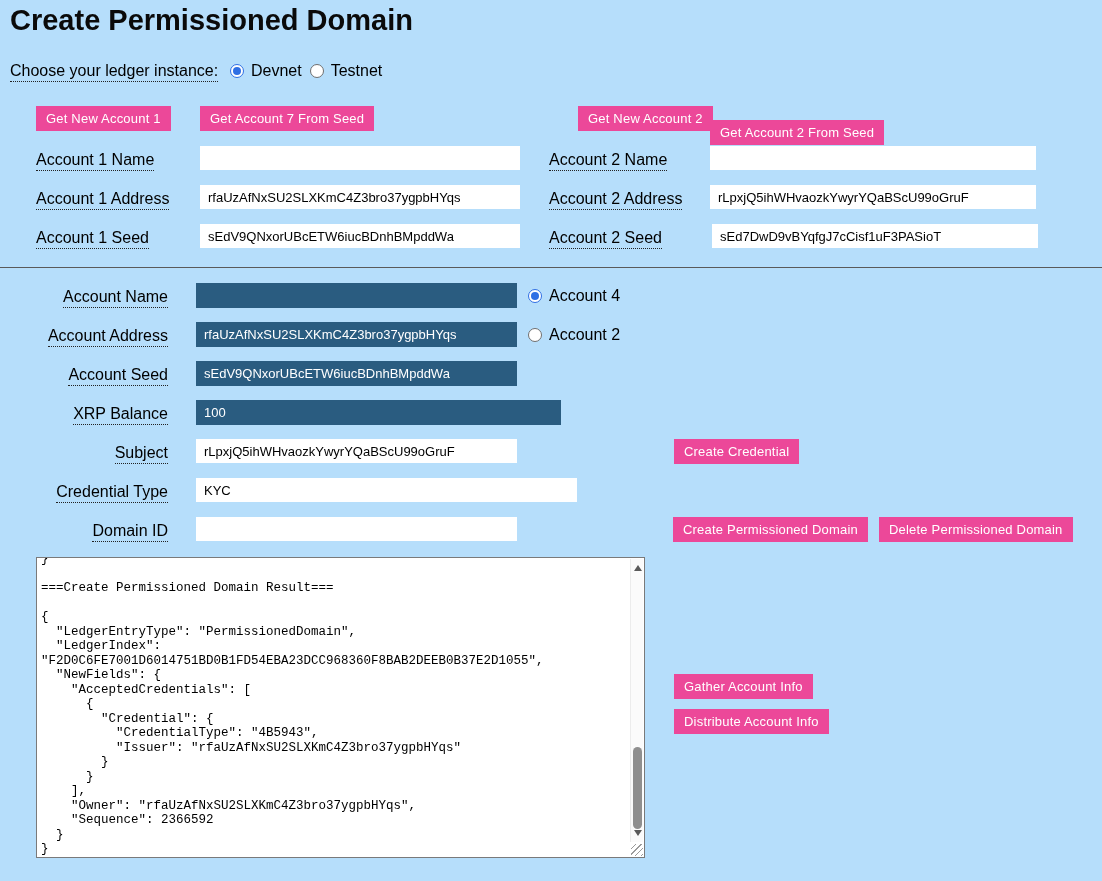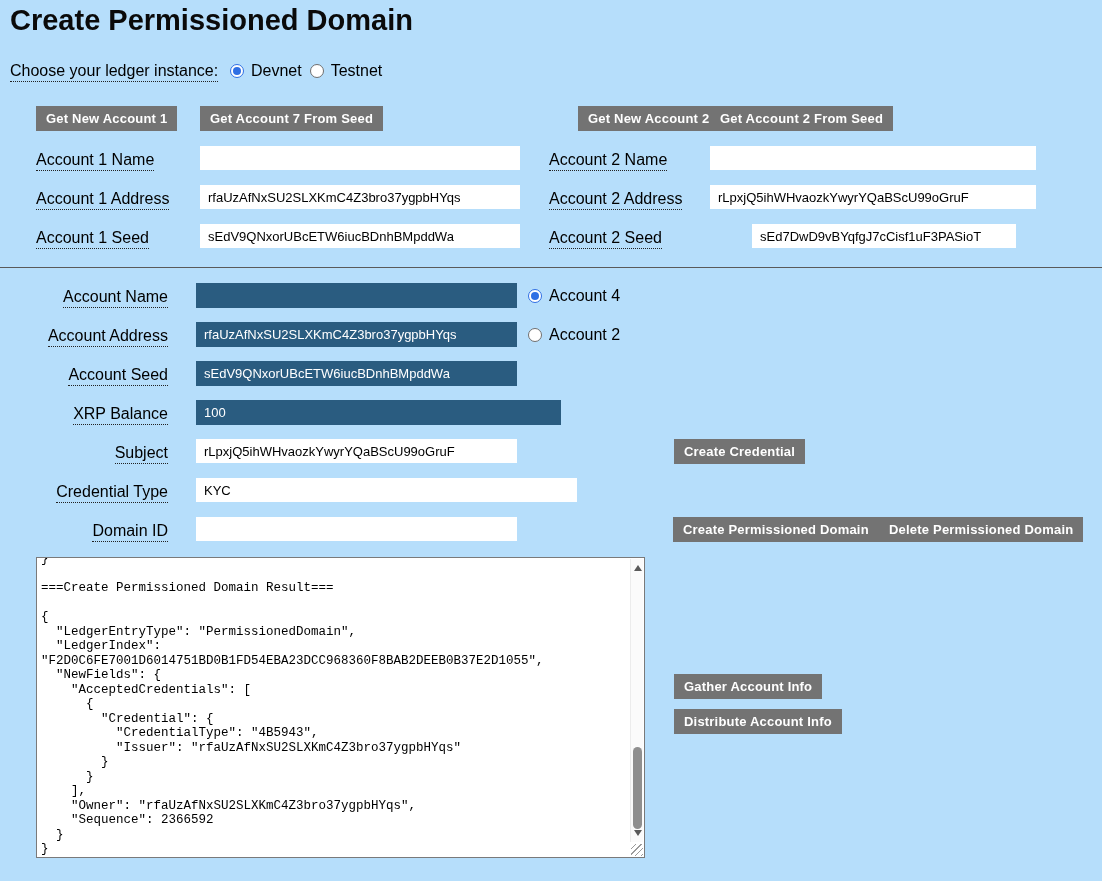--- a/index.html
+++ b/index.html
@@ -12,22 +12,22 @@
   .tip-label { font-size:16px; color:#000; border-bottom:1px dotted #222; padding-bottom:1px; display:inline-block; line-height:18px; }
 
   .ledger-row { position:absolute; left:10px; top:62px; }
   .radio-group { position:absolute; display:flex; align-items:center; gap:8px; }
   .radio-pair { display:flex; align-items:center; gap:7px; }
   .radio { width:14px; height:14px; border-radius:50%; background:#fff; border:1px solid #6f6f6f; position:relative; display:inline-block; flex:0 0 auto; }
   .radio.checked { border-color:#2f6fe4; }
   .radio.checked::after { content:""; position:absolute; left:2px; top:2px; width:8px; height:8px; border-radius:50%; background:#2f6fe4; }
   .radio-label { font-size:16px; color:#000; }
 
-  .btn { position:absolute; background:#737373; color:#fff; border:none; font-family:"Liberation Sans", sans-serif;
-         font-weight:700; font-size:13px; line-height:15px; padding:5px 10px; letter-spacing:0.2px; cursor:pointer; white-space:nowrap; }
+  .btn { position:absolute; background:#ec4899; color:#fff; border:none; font-family:"Liberation Sans", sans-serif;
+         font-weight:400; font-size:13px; line-height:15px; padding:5px 10px; letter-spacing:0.2px; cursor:pointer; white-space:nowrap; }
 
   .field-label { position:absolute; font-size:16px; }
   .label-right { text-align:right; width:148px; left:20px; }
   .label-right .tip-label { float:right; }
 
   .txt-input { position:absolute; border:none; background:#fff; font-family:"Liberation Sans", sans-serif;
                font-size:13px; color:#000; padding:0 8px; height:24px; outline:none; }
   .dark-input { background:#2a5c80; color:#fff; height:25px; }
 
   .hr-line { position:absolute; left:0; width:1102px; border-top:1px solid #5a5a5a; height:0; }
@@ -64,35 +64,35 @@
     <span class="radio-pair">
       <span class="radio"></span>
       <span class="radio-label">Testnet</span>
     </span>
   </div>
 
   <button class="btn" style="left:36px; top:106px;">Get New Account 1</button>
   <button class="btn" style="left:200px; top:106px;">Get Account 7 From Seed</button>
 
   <button class="btn" style="left:578px; top:106px;">Get New Account 2</button>
-  <button class="btn" style="left:710px; top:106px;">Get Account 2 From Seed</button>
+  <button class="btn" style="left:710px; top:120px;">Get Account 2 From Seed</button>
 
   <div class="field-label" style="left:36px; top:151px;"><span class="tip-label">Account 1 Name</span></div>
   <input class="txt-input" style="left: 200px; top: 146px; width: 320px;" value="">
   <div class="field-label" style="left:36px; top:190px;"><span class="tip-label">Account 1 Address</span></div>
   <input class="txt-input" style="left: 200px; top: 185px; width: 320px;" value="rfaUzAfNxSU2SLXKmC4Z3bro37ygpbHYqs">
   <div class="field-label" style="left:36px; top:229px;"><span class="tip-label">Account 1 Seed</span></div>
   <input class="txt-input" style="left: 200px; top: 224px; width: 320px;" value="sEdV9QNxorUBcETW6iucBDnhBMpddWa">
 
   <div class="field-label" style="left:549px; top:151px;"><span class="tip-label">Account 2 Name</span></div>
   <input class="txt-input" style="left: 710px; top: 146px; width: 326px;" value="">
   <div class="field-label" style="left:549px; top:190px;"><span class="tip-label">Account 2 Address</span></div>
   <input class="txt-input" style="left: 710px; top: 185px; width: 326px;" value="rLpxjQ5ihWHvaozkYwyrYQaBScU99oGruF">
   <div class="field-label" style="left:549px; top:229px;"><span class="tip-label">Account 2 Seed</span></div>
-  <input class="txt-input" style="left: 752px; top: 224px; width: 264px;" value="sEd7DwD9vBYqfgJ7cCisf1uF3PASioT">
+  <input class="txt-input" style="left: 712px; top: 224px; width: 326px;" value="sEd7DwD9vBYqfgJ7cCisf1uF3PASioT">
 
   <div class="hr-line" style="top:267px;"></div>
 
   <div class="field-label label-right" style="top:288px;">
       <span class="tip-label">Account Name</span>
     </div>
   <input class="txt-input dark-input" style="left: 196px; top: 283px; width: 321px;" value="">
   <div class="field-label label-right" style="top:327px;">
       <span class="tip-label">Account Address</span>
     </div>

